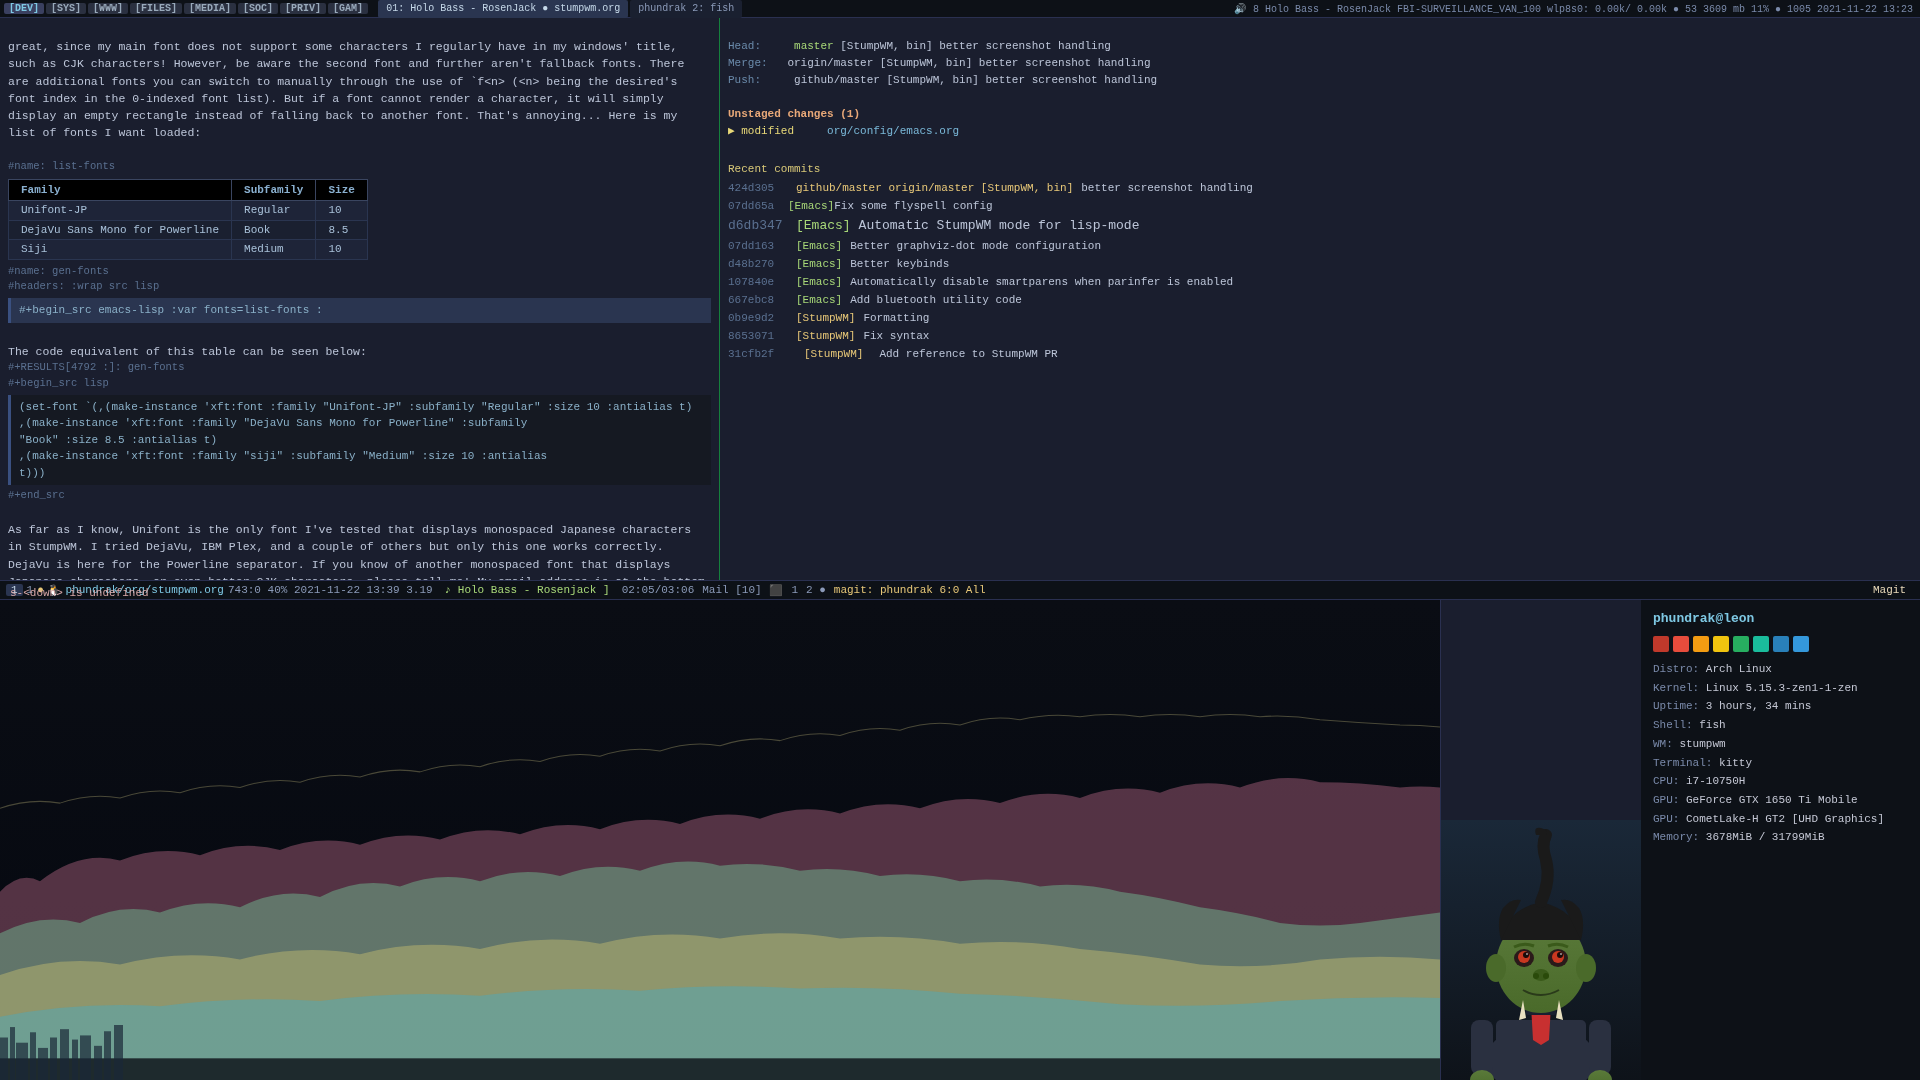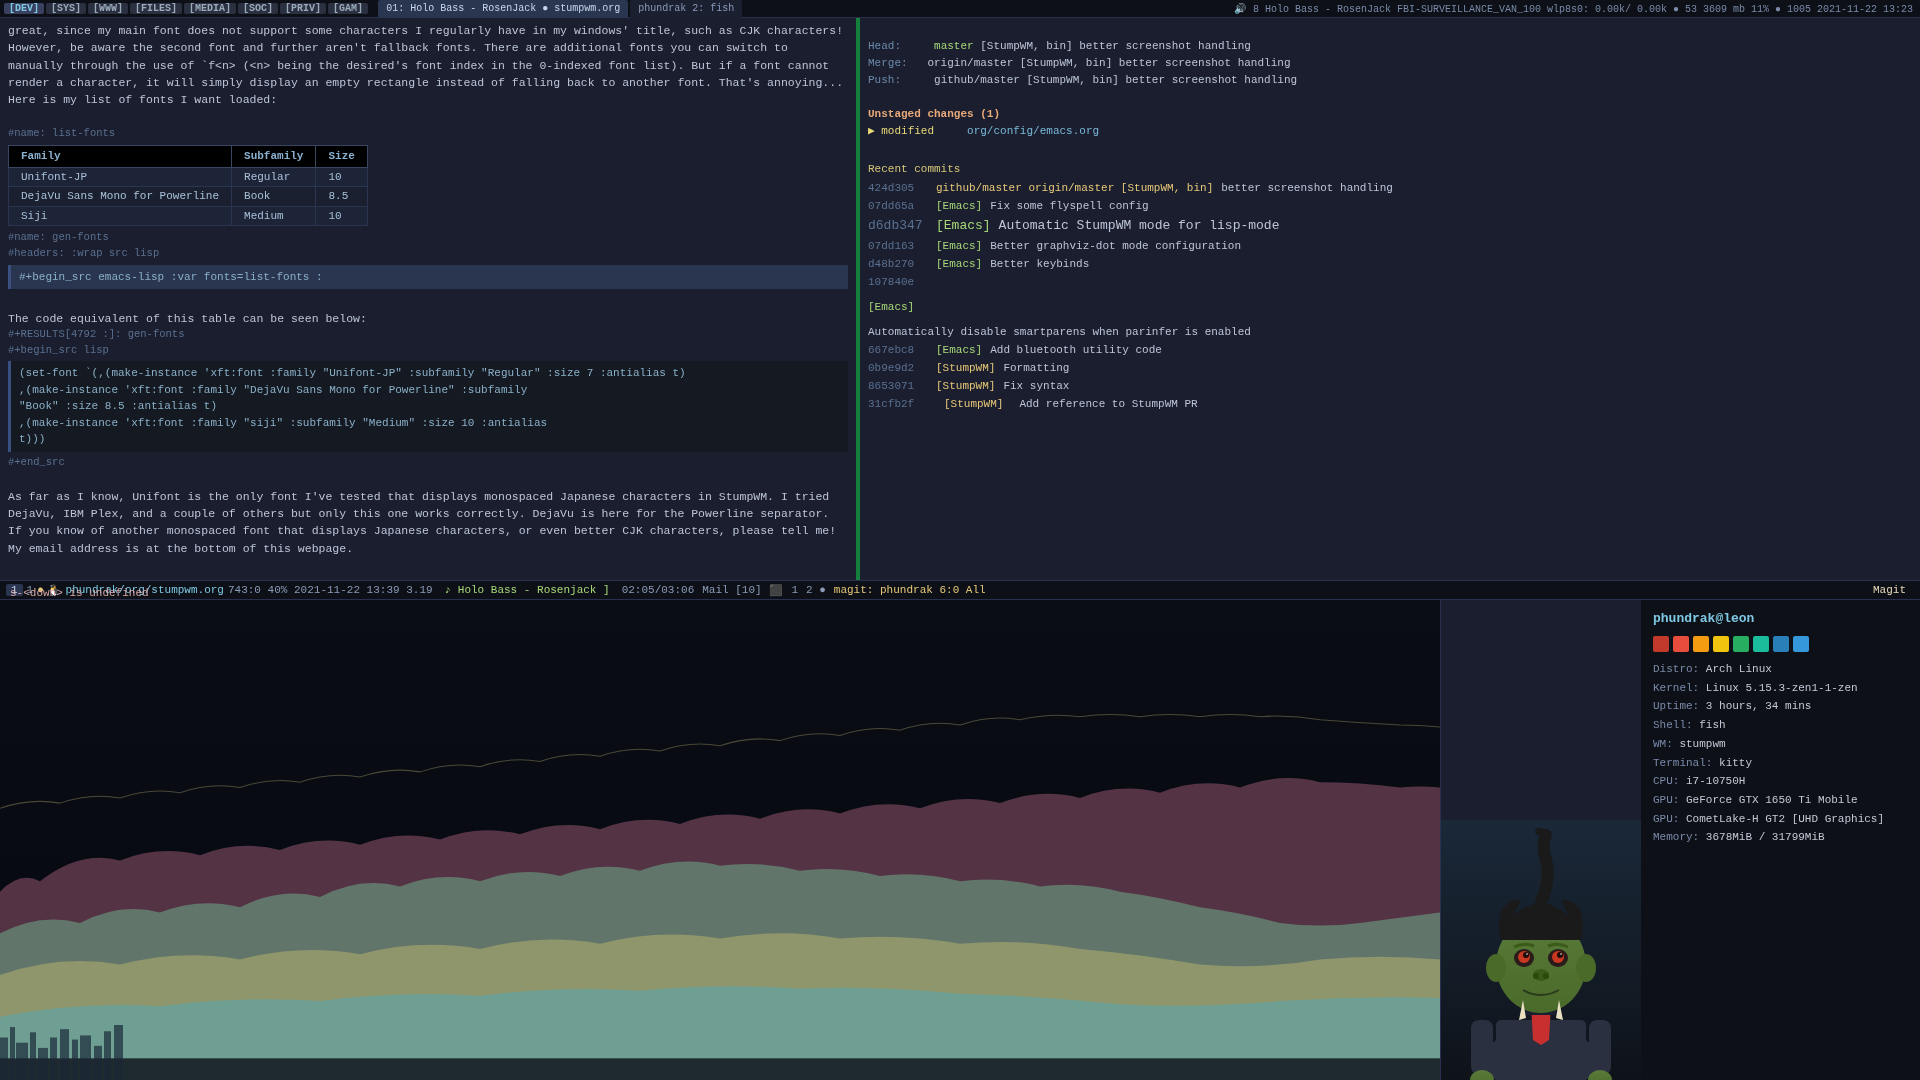--- a/index.html
+++ b/index.html
@@ -74,25 +74,25 @@
     .top-right span { padding: 0 3px; }
 
     
     #main {
       display: flex;
       height: calc(580px - 18px);
     }
 
     
     #left-panel {
-      width: 860px;
+      width: 720px;
       background: #1a1e2e;
       overflow: hidden;
-      border-right: 4px solid #15803d;
-      padding: 4px 8px;
+      border-right: 1px solid #15803d;
+      padding: 20px 8px;
       font-size: 11.5px;
       line-height: 1.5;
       color: #bcc5d8;
     }
     .org-text { color: #bcc5d8; }
 
     .font-table {
       border-collapse: collapse;
       margin: 4px 0;
       font-size: 11px;
@@ -284,21 +284,21 @@
     </table>
 
     <div class="code-meta">#name: gen-fonts</div>
     <div class="code-meta">#headers: :wrap src lisp</div>
     <div class="code-block code-highlight">#+begin_src emacs-lisp :var fonts=list-fonts :</div>
     <br>
     <p class="org-text">The code equivalent of this table can be seen below:</p>
     <div class="code-meta">#+RESULTS[4792 :]: gen-fonts</div>
     <div class="code-meta">#+begin_src lisp</div>
     <div class="code-block">
-      <div>(set-font `(,(make-instance 'xft:font :family "Unifont-JP" :subfamily "Regular" :size 7 :antialias t)</div>
+      <div>(set-font `(,(make-instance 'xft:font :family "Unifont-JP" :subfamily "Regular" :size 10 :antialias t)</div>
       <div>          ,(make-instance 'xft:font :family "DejaVu Sans Mono for Powerline" :subfamily</div>
       <div>            "Book" :size 8.5 :antialias t)</div>
       <div>          ,(make-instance 'xft:font :family "siji" :subfamily "Medium" :size 10 :antialias</div>
       <div>            t)))</div>
     </div>
     <div class="code-meta">#+end_src</div>
     <br>
     <p class="org-text">As far as I know, Unifont is the only font I've tested that displays monospaced Japanese characters in StumpWM. I tried DejaVu, IBM Plex, and a couple of others but only this one works correctly. DejaVu is here for the Powerline separator. If you know of another monospaced font that displays Japanese characters, or even better CJK characters, please tell me! My email address is at the bottom of this webpage.</p>
     <br>
     
@@ -338,41 +338,41 @@
       <span class="magit-file">org/config/emacs.org</span>
     </div>
     <br>
     <div class="recent-commits-header">Recent commits</div>
     <div id="commits-list">
         <div style="display: flex; gap: 8px; margin: 1px 0px; font-size: 11px;">
           <span style="color: rgb(90, 112, 144); min-width: 60px;">424d305</span>
           <span style="color: rgb(232, 200, 120);">github/master origin/master [StumpWM, bin]</span>
           <span style="color: rgb(188, 197, 216);">better screenshot handling</span>
         </div>
-        <div style="display: flex; gap: 8px; margin: 1px 0px; font-size: 11px;">
+        <div style="display: flex; margin: 1px 0px; font-size: 11px;">
           <span style="color: rgb(90, 112, 144); min-width: 60px;">07dd65a</span>
           <span style="color: rgb(168, 216, 120);">[Emacs]</span>
           <span style="color: rgb(188, 197, 216);">Fix some flyspell config</span>
         </div>
         <div style="display: flex; gap: 8px; margin: 1px 0px; font-size: 13px;">
           <span style="color: rgb(90, 112, 144); min-width: 60px;">d6db347</span>
           <span style="color: rgb(168, 216, 120);">[Emacs]</span>
           <span style="color: rgb(188, 197, 216);">Automatic StumpWM mode for lisp-mode</span>
         </div>
         <div style="display: flex; gap: 8px; margin: 1px 0px; font-size: 11px;">
           <span style="color: rgb(90, 112, 144); min-width: 60px;">07dd163</span>
           <span style="color: rgb(168, 216, 120);">[Emacs]</span>
           <span style="color: rgb(188, 197, 216);">Better graphviz-dot mode configuration</span>
         </div>
         <div style="display: flex; gap: 8px; margin: 1px 0px; font-size: 11px;">
           <span style="color: rgb(90, 112, 144); min-width: 60px;">d48b270</span>
           <span style="color: rgb(168, 216, 120);">[Emacs]</span>
           <span style="color: rgb(188, 197, 216);">Better keybinds</span>
         </div>
-        <div style="display: flex; gap: 8px; margin: 1px 0px; font-size: 11px; flex-direction: column;">
+        <div style="display: flex; gap: 8px; margin: 1px 0px; font-size: 11px;">
           <span style="color: rgb(90, 112, 144); min-width: 60px;">107840e</span>
           <span style="color: rgb(168, 216, 120);">[Emacs]</span>
           <span style="color: rgb(188, 197, 216);">Automatically disable smartparens when parinfer is enabled</span>
         </div>
         <div style="display: flex; gap: 8px; margin: 1px 0px; font-size: 11px;">
           <span style="color: rgb(90, 112, 144); min-width: 60px;">667ebc8</span>
           <span style="color: rgb(168, 216, 120);">[Emacs]</span>
           <span style="color: rgb(188, 197, 216);">Add bluetooth utility code</span>
         </div>
         <div style="display: flex; gap: 8px; margin: 1px 0px; font-size: 11px;">

